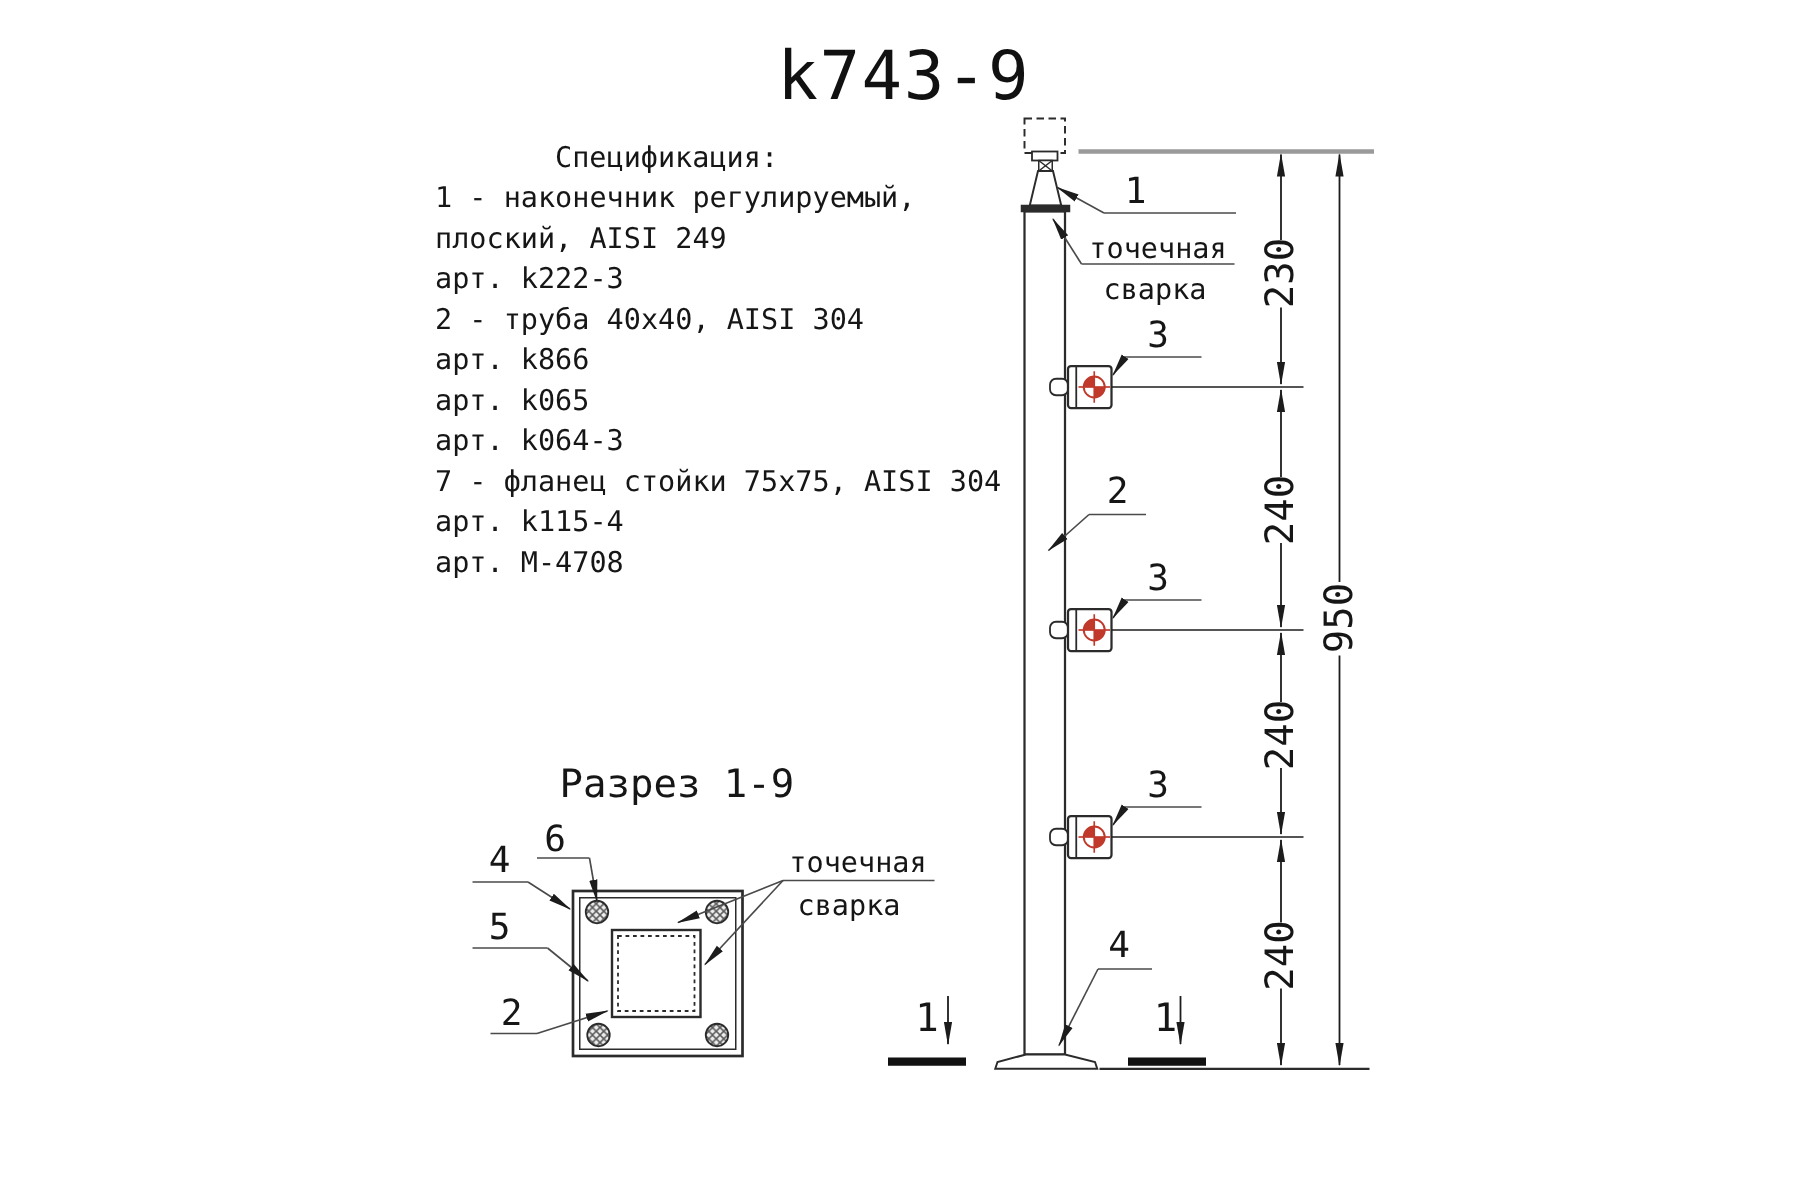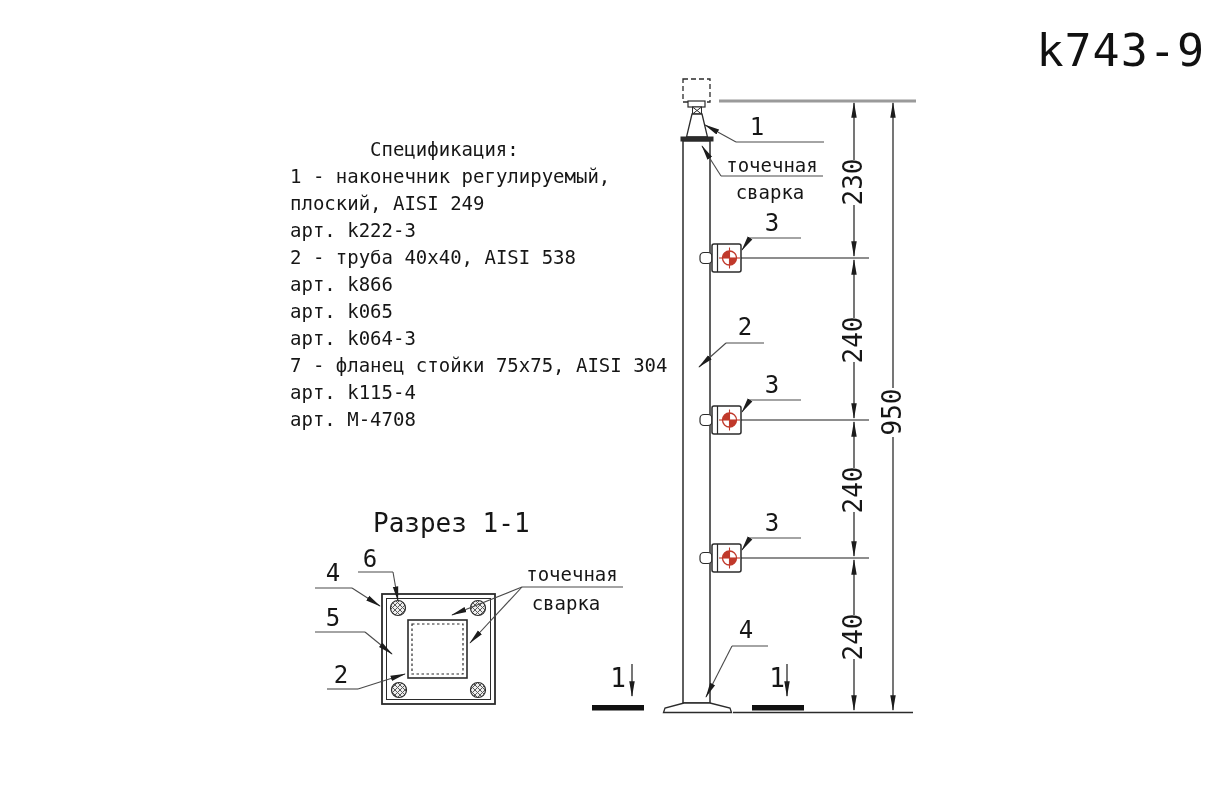--- a/index.html
+++ b/index.html
@@ -2,28 +2,28 @@
 <html><head>
 <meta charset="utf-8">
 <style>
   html,body{margin:0;padding:0;background:#fff;}
   #canvas{
     position:relative;width:1205px;height:800px;background:#fff;overflow:hidden;
     font-family:"DejaVu Sans Mono","Liberation Mono",monospace;color:#1c1c1c;
   }
   .abs{position:absolute;}
   #title{
-    left:0;top:24px;width:1205px;text-align:right;
+    left:0;top:24px;width:1205px;text-align:center;
     font-size:45px;letter-spacing:1px;color:#111;
   }
   #spec{
     left:290px;top:92px;width:395px;
     font-size:19px;line-height:27px;white-space:nowrap;color:#161616;
   }
-  #spec .heading{padding-left:80px;margin-top:44px;}
+  #spec .heading{padding-left:80px;}
   #section-title{
     left:373px;top:508px;font-size:26px;color:#161616;
   }
   svg text{
     font-family:"DejaVu Sans Mono","Liberation Mono",monospace;
     fill:#161616;
   }
   .callout-txt{font-size:24px;}
   .dim-txt{font-size:26px;}
   .weld-txt{font-size:19px;}
@@ -34,30 +34,30 @@
 
 <div id="canvas">
 
   <div id="title" class="abs">k743-9</div>
 
   <div id="spec" class="abs">
     <div class="heading">Спецификация:</div>
     <div>1 - наконечник регулируемый,</div>
     <div>плоский, AISI 249</div>
     <div>арт. k222-3</div>
-    <div>2 - труба 40х40, AISI 538</div>
+    <div>2 - труба 40х40, AISI 304</div>
     <div>арт. k866</div>
     <div>арт. k065</div>
     <div>арт. k064-3</div>
     <div>7 - фланец стойки 75х75, AISI 304</div>
     <div>арт. k115-4</div>
     <div>арт. М-4708</div>
   </div>
 
-  <div id="section-title" class="abs">Разрез 1-1</div>
+  <div id="section-title" class="abs">Разрез 1-9</div>
 
   <svg class="abs" style="left:0;top:0" width="1205" height="800" viewBox="0 0 1205 800">
     <defs>
       <marker id="arrD" viewBox="0 0 12 6" refX="11.3" refY="3" markerWidth="13" markerHeight="7" orient="auto">
         <path d="M0,0.9 L12,3 L0,5.1 z" fill="#1c1c1c"></path>
       </marker>
       <marker id="arrL" viewBox="0 0 13 6" refX="12.3" refY="3" markerWidth="14" markerHeight="7" orient="auto">
         <path d="M0,0.7 L13,3 L0,5.3 z" fill="#1c1c1c"></path>
       </marker>
       <pattern id="hatch" width="5" height="5" patternUnits="userSpaceOnUse">

